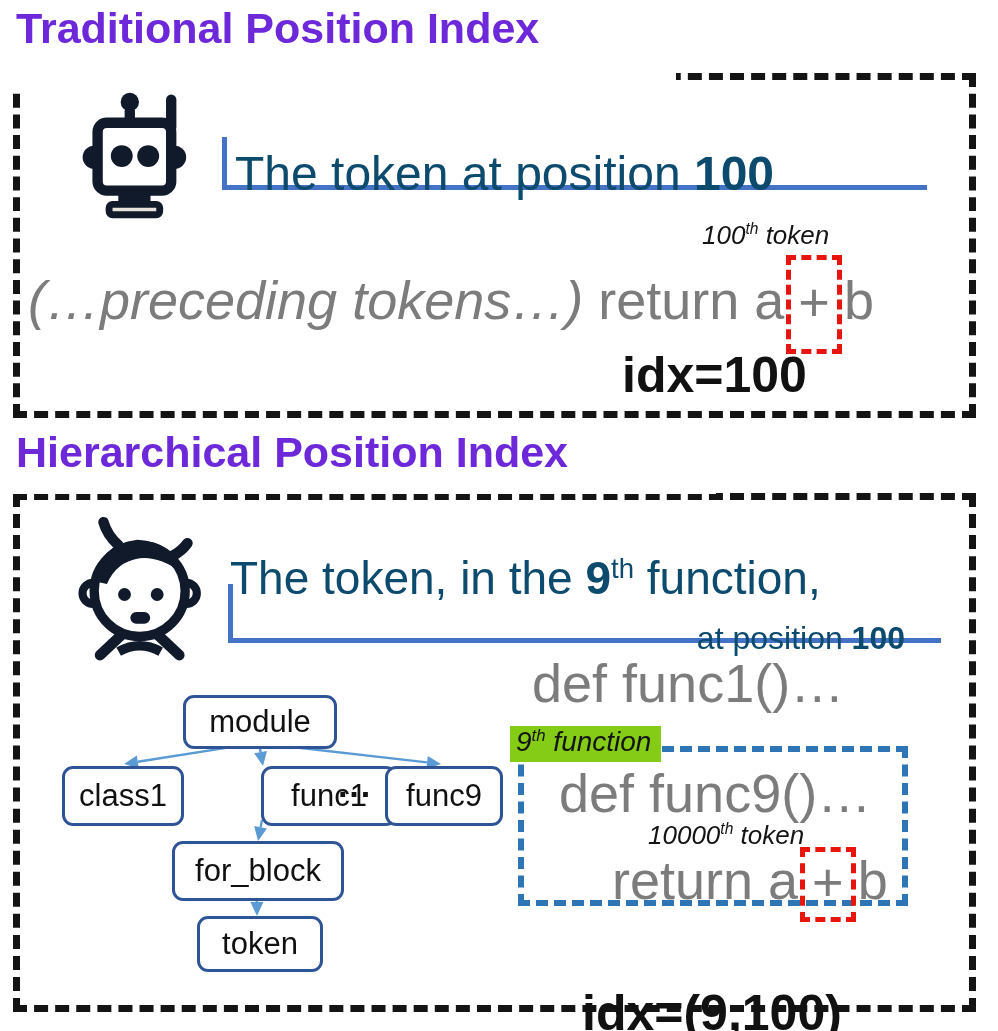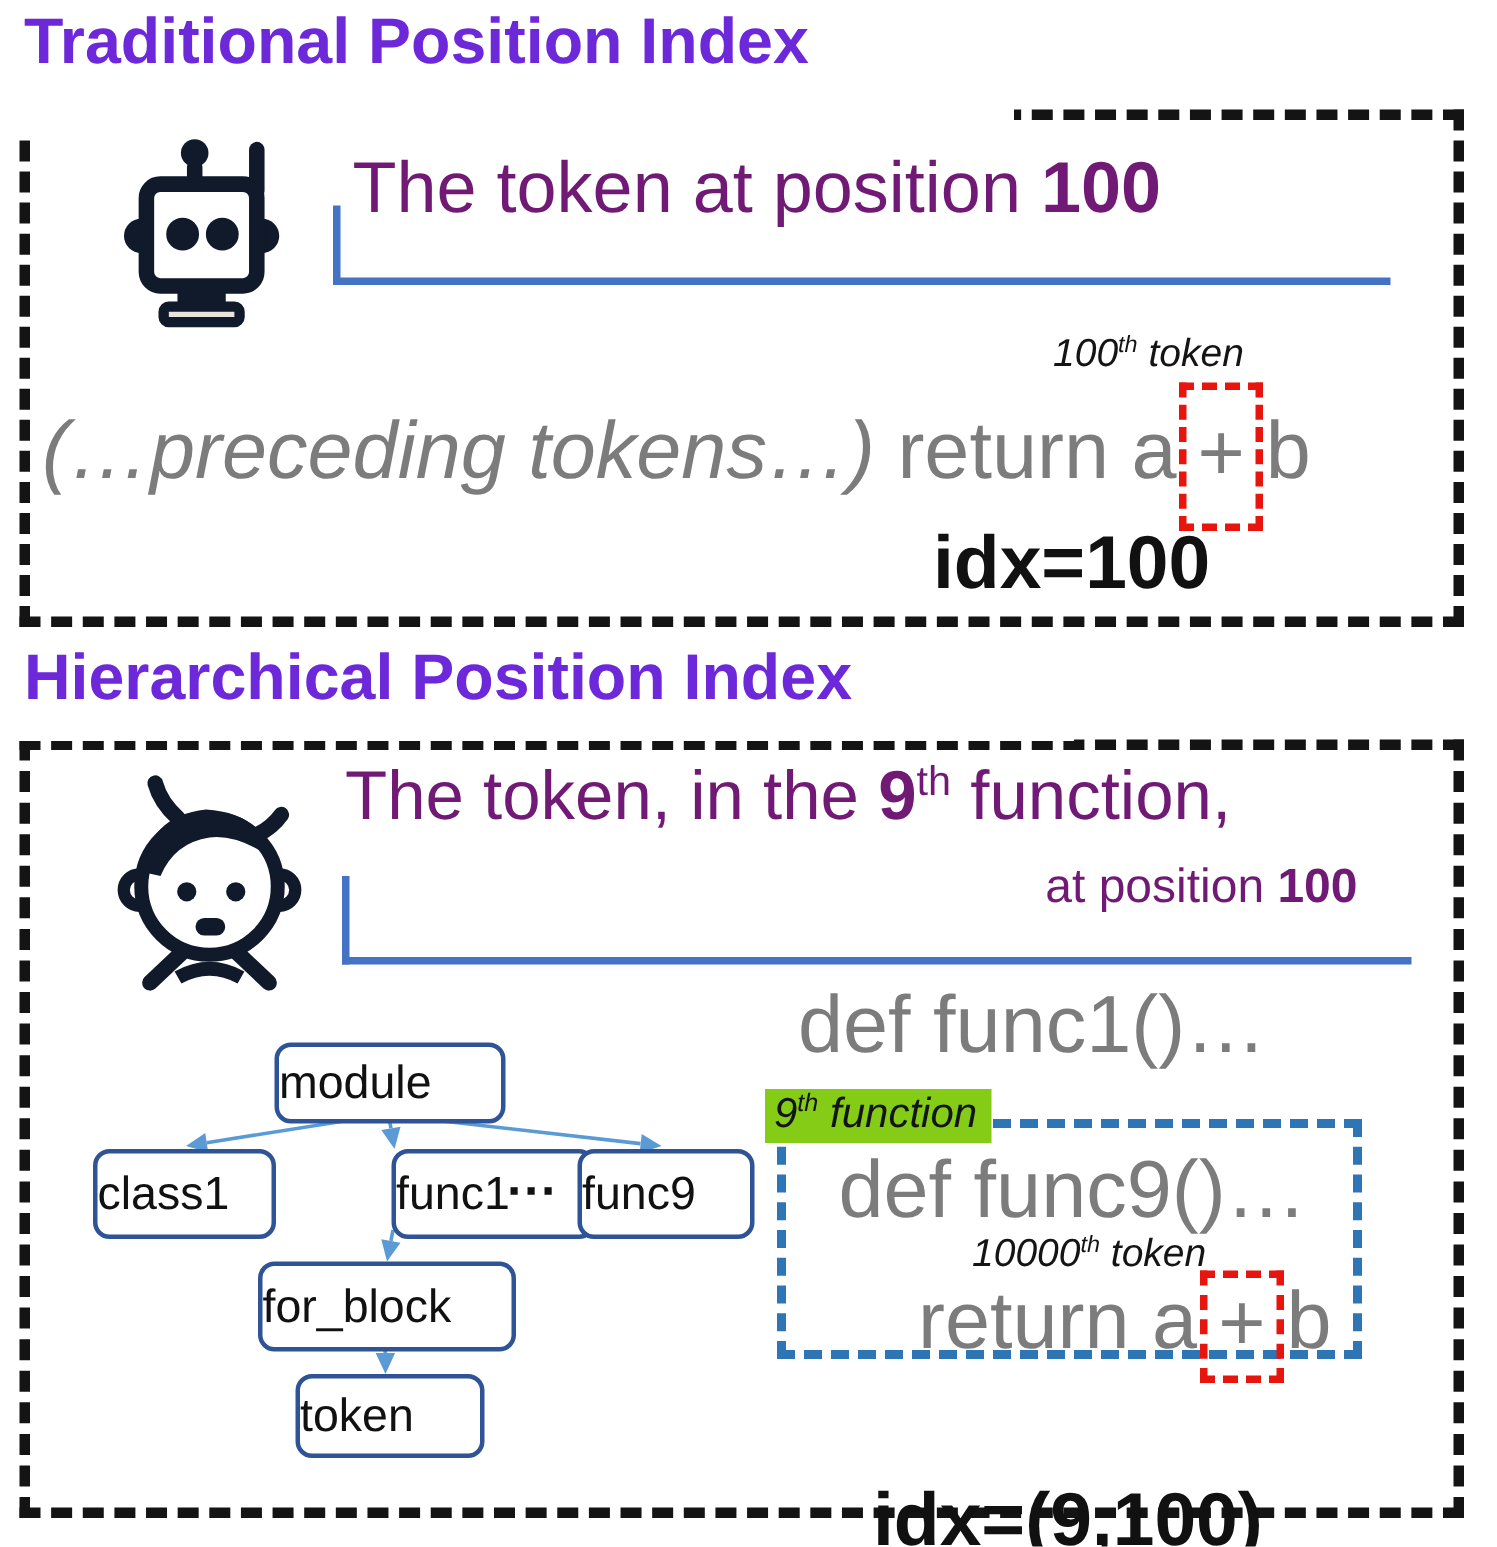--- a/index.html
+++ b/index.html
@@ -9,42 +9,42 @@
   }
   .abs{position:absolute;}
   
   .panel-frame{position:absolute;border:7px dashed #141414;z-index:0;}
   
   .panel-title{
     position:absolute;background:#ffffff;z-index:2;
     font-weight:bold;font-size:43px;line-height:1.12;color:#6d28d9;
     padding:4px 10px 0 16px;white-space:nowrap;
   }
-  .speech{white-space:nowrap;font-size:48px;color:#701a75;z-index:2;}
+  .speech{white-space:nowrap;font-size:48px;color:#0c4a6e;z-index:2;margin-top:48px;}
   .speech b{font-weight:bold;}
   .bracket{position:absolute;border-left:5px solid #4472c4;border-bottom:5px solid #4472c4;z-index:1;}
   .annot{
     position:absolute;font-style:italic;font-size:26px;color:#141414;
     white-space:nowrap;z-index:4;
   }
   .annot sup{font-size:60%;line-height:0;}
   .codeline{white-space:nowrap;color:#7c7c7c;z-index:2;}
   .code-big{font-size:54px;}
   .tok-box{
     display:inline-block;border:5px dashed #e8150e;vertical-align:middle;
     line-height:0.75;text-align:center;
   }
   .tok-box.tall{padding:22px 7px 26px 7px;margin:0 2px;}
   .tok-box.short{padding:10px 7px 14px 7px;margin:0 2px;}
   .idx{position:absolute;font-weight:bold;font-size:50px;color:#111111;white-space:nowrap;z-index:2;}
   .blue-frame{position:absolute;border:6px dashed #2e75b6;z-index:1;}
   .white-bg{background:#84cc16;}
   .tree-node{
     position:absolute;background:#ffffff;border:3px solid #2f5496;border-radius:11px;
-    display:flex;align-items:center;justify-content:flex-start;
+    display:flex;align-items:center;justify-content:center;
     font-size:31px;color:#111111;z-index:2;white-space:nowrap;
   }
   .tree-dots{position:absolute;font-size:34px;font-weight:bold;color:#111111;z-index:2;}
   svg{display:block;}
   sup{vertical-align:super;text-align:right;}
 </style>
 </head>
 <body>
 
 <div class="panel-frame" style="left:13px;top:73px;width:949px;height:331px;"></div>

